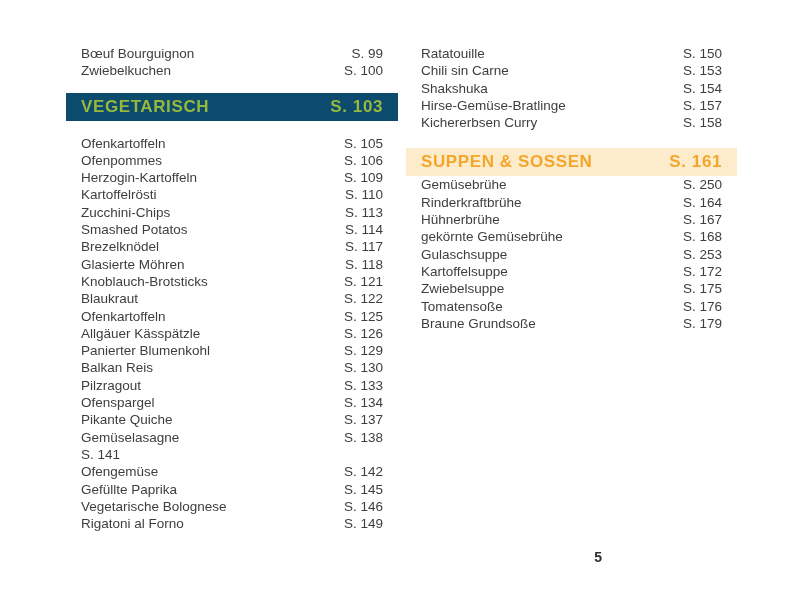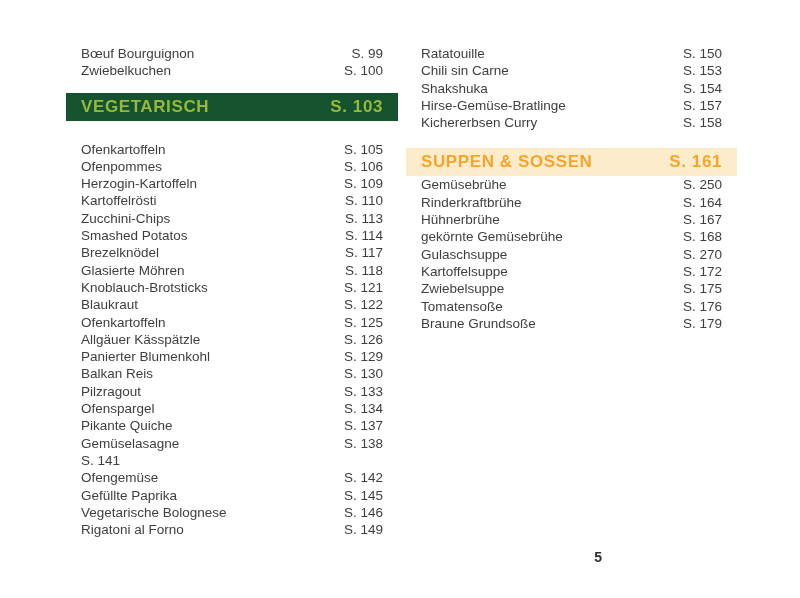--- a/index.html
+++ b/index.html
@@ -40,24 +40,24 @@
     justify-content: space-between;
     align-items: center;
     height: 28px;
     padding: 0 15px;
     font-size: 17px;
     font-weight: bold;
     letter-spacing: 0.6px;
     white-space: nowrap;
   }
   .section-header.green {
-    background: #14532d;
+    background: #0c4a6e;
     color: #96b83c;
     margin-top: 13px;
-    margin-bottom: 20px;
+    margin-bottom: 14px;
   }
   .section-header.orange {
     background: #fdeccb;
     color: #f3a62b;
     margin-top: 17px;
   }
 
   .folio {
     position: absolute;
     right: 50px;
@@ -221,21 +221,21 @@
         <div class="row">
           <span class="title">Hühnerbrühe</span>
           <span class="pagenum">S. 167</span>
         </div>
         <div class="row">
           <span class="title">gekörnte Gemüsebrühe</span>
           <span class="pagenum">S. 168</span>
         </div>
         <div class="row">
           <span class="title">Gulaschsuppe</span>
-          <span class="pagenum">S. 270</span>
+          <span class="pagenum">S. 253</span>
         </div>
         <div class="row">
           <span class="title">Kartoffelsuppe</span>
           <span class="pagenum">S. 172</span>
         </div>
         <div class="row">
           <span class="title">Zwiebelsuppe</span>
           <span class="pagenum">S. 175</span>
         </div>
         <div class="row">

